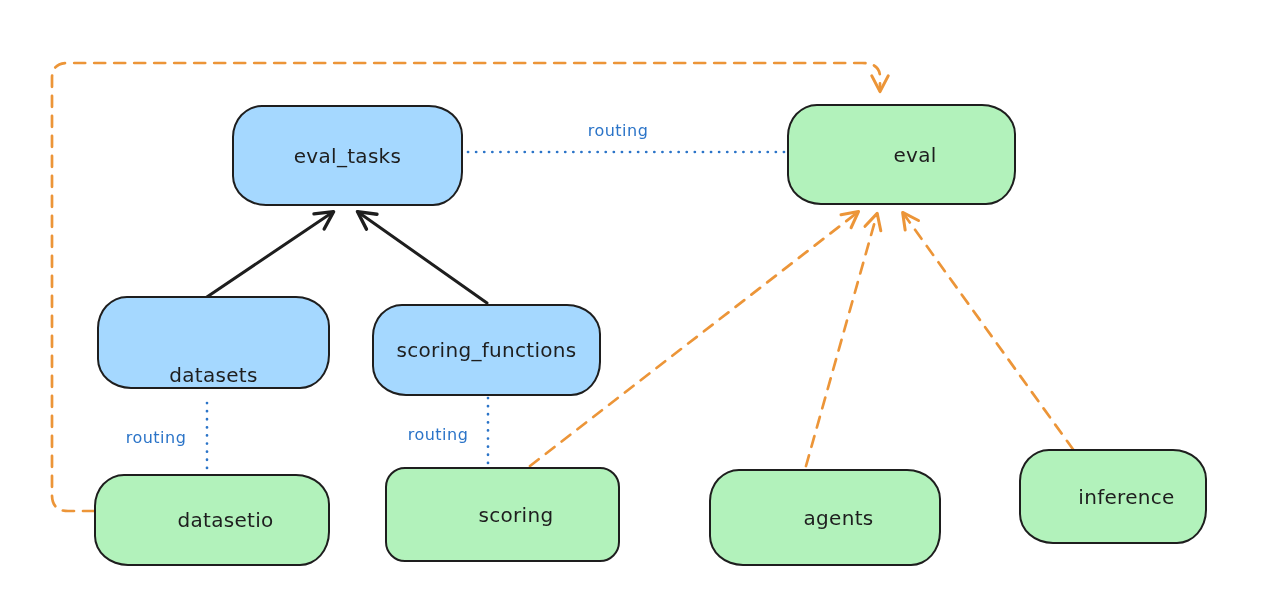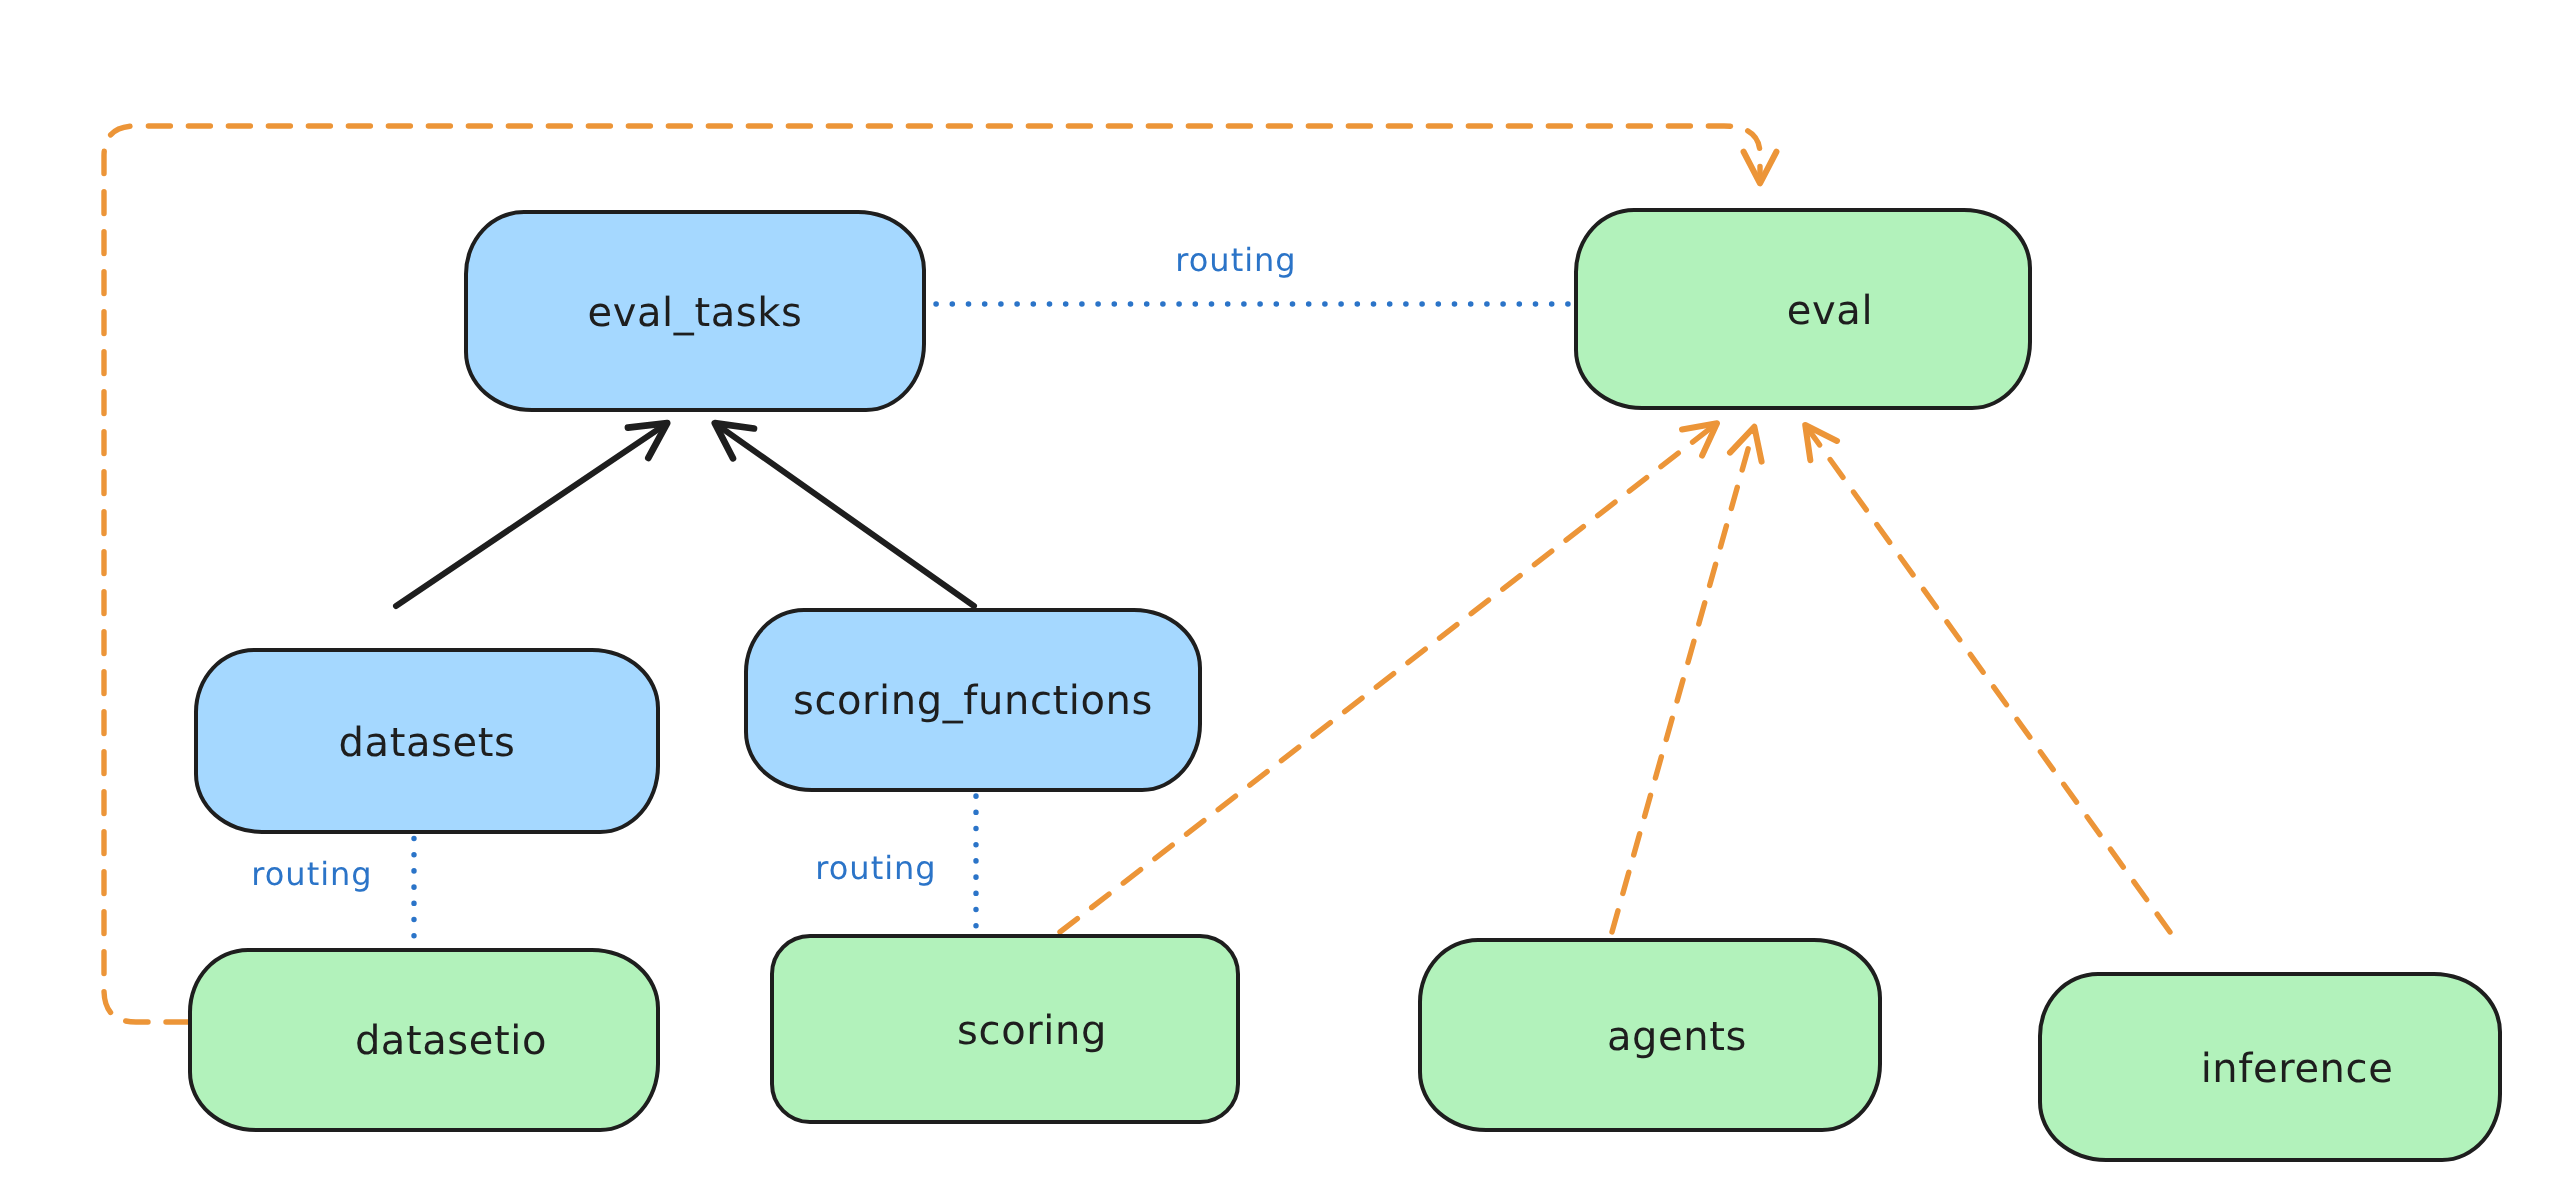--- a/index.html
+++ b/index.html
@@ -28,26 +28,26 @@
     transform:translate(-50%,-50%);
     color:#2b74c8;
     font-size:16px;
     font-weight:500;
     letter-spacing:0.5px;
     white-space:nowrap;
   }
   
   #n-eval_tasks       {left:232px;top:105px;width:231px;height:101px;}
   #n-eval             {left:787px;top:104px;width:229px;height:101px;}
-  #n-datasets         {left:97px; top:324px;width:233px;height:93px;}
+  #n-datasets         {left:97px; top:296px;width:233px;height:93px;align-items:flex-end;}
   #n-scoring_functions{left:372px;top:304px;width:229px;height:92px;}
   #n-datasetio        {left:94px; top:474px;width:236px;height:92px;}
   #n-scoring          {left:385px;top:467px;width:235px;height:95px;border-radius:20px;}
   #n-agents           {left:709px;top:469px;width:232px;height:97px;}
-  #n-inference        {left:1019px;top:486px;width:232px;height:95px;}
+  #n-inference        {left:1019px;top:449px;width:188px;height:95px;}
   #lbl-routing-top {left:618px;top:130px;}
   #lbl-routing-left{left:156px;top:437px;}
   #lbl-routing-mid {left:438px;top:434px;}
 </style>
 </head>
 <body>
 
 <div class="canvas">
 
   <svg class="edges" width="1280" height="596" viewBox="0 0 1280 596">

